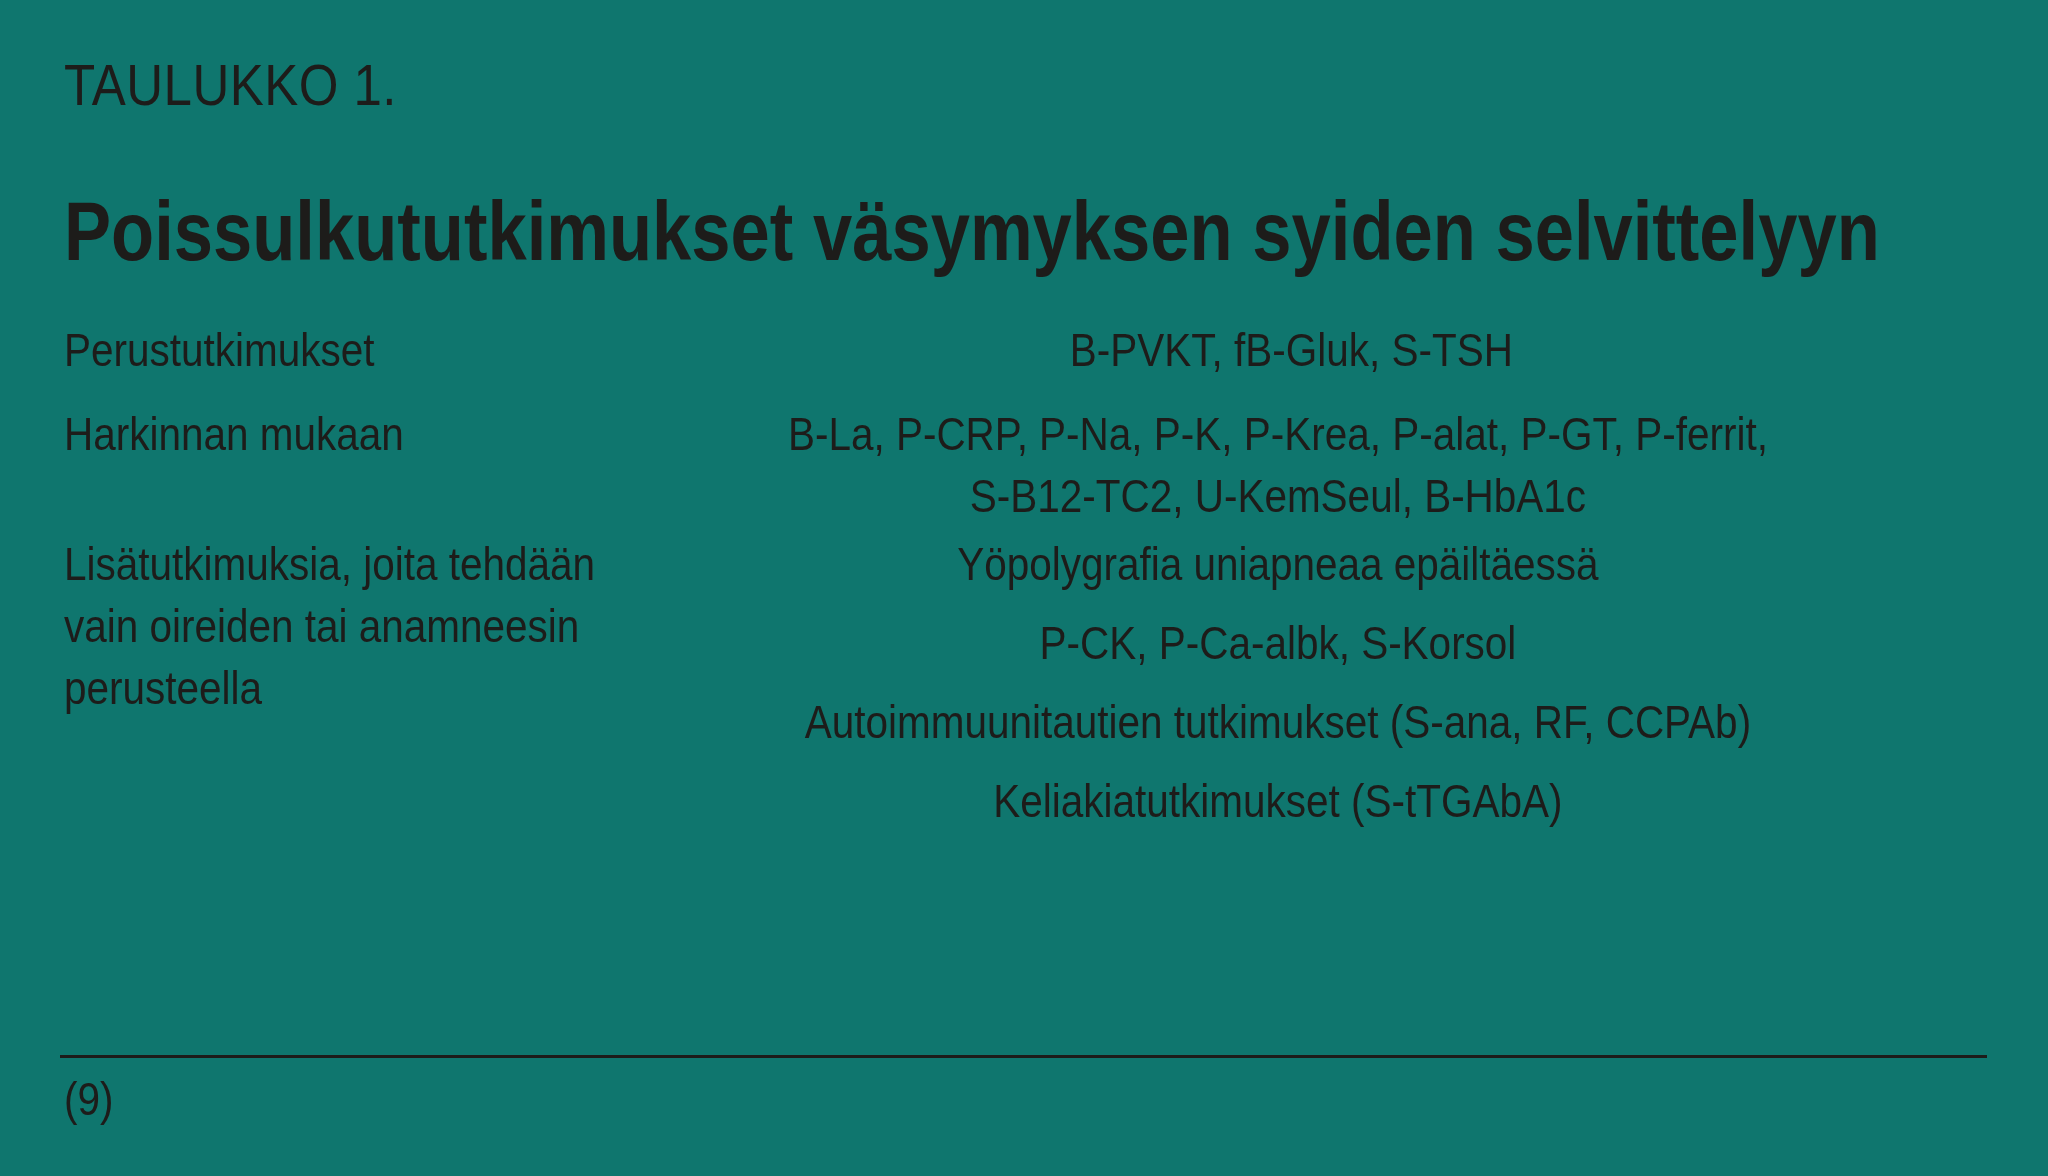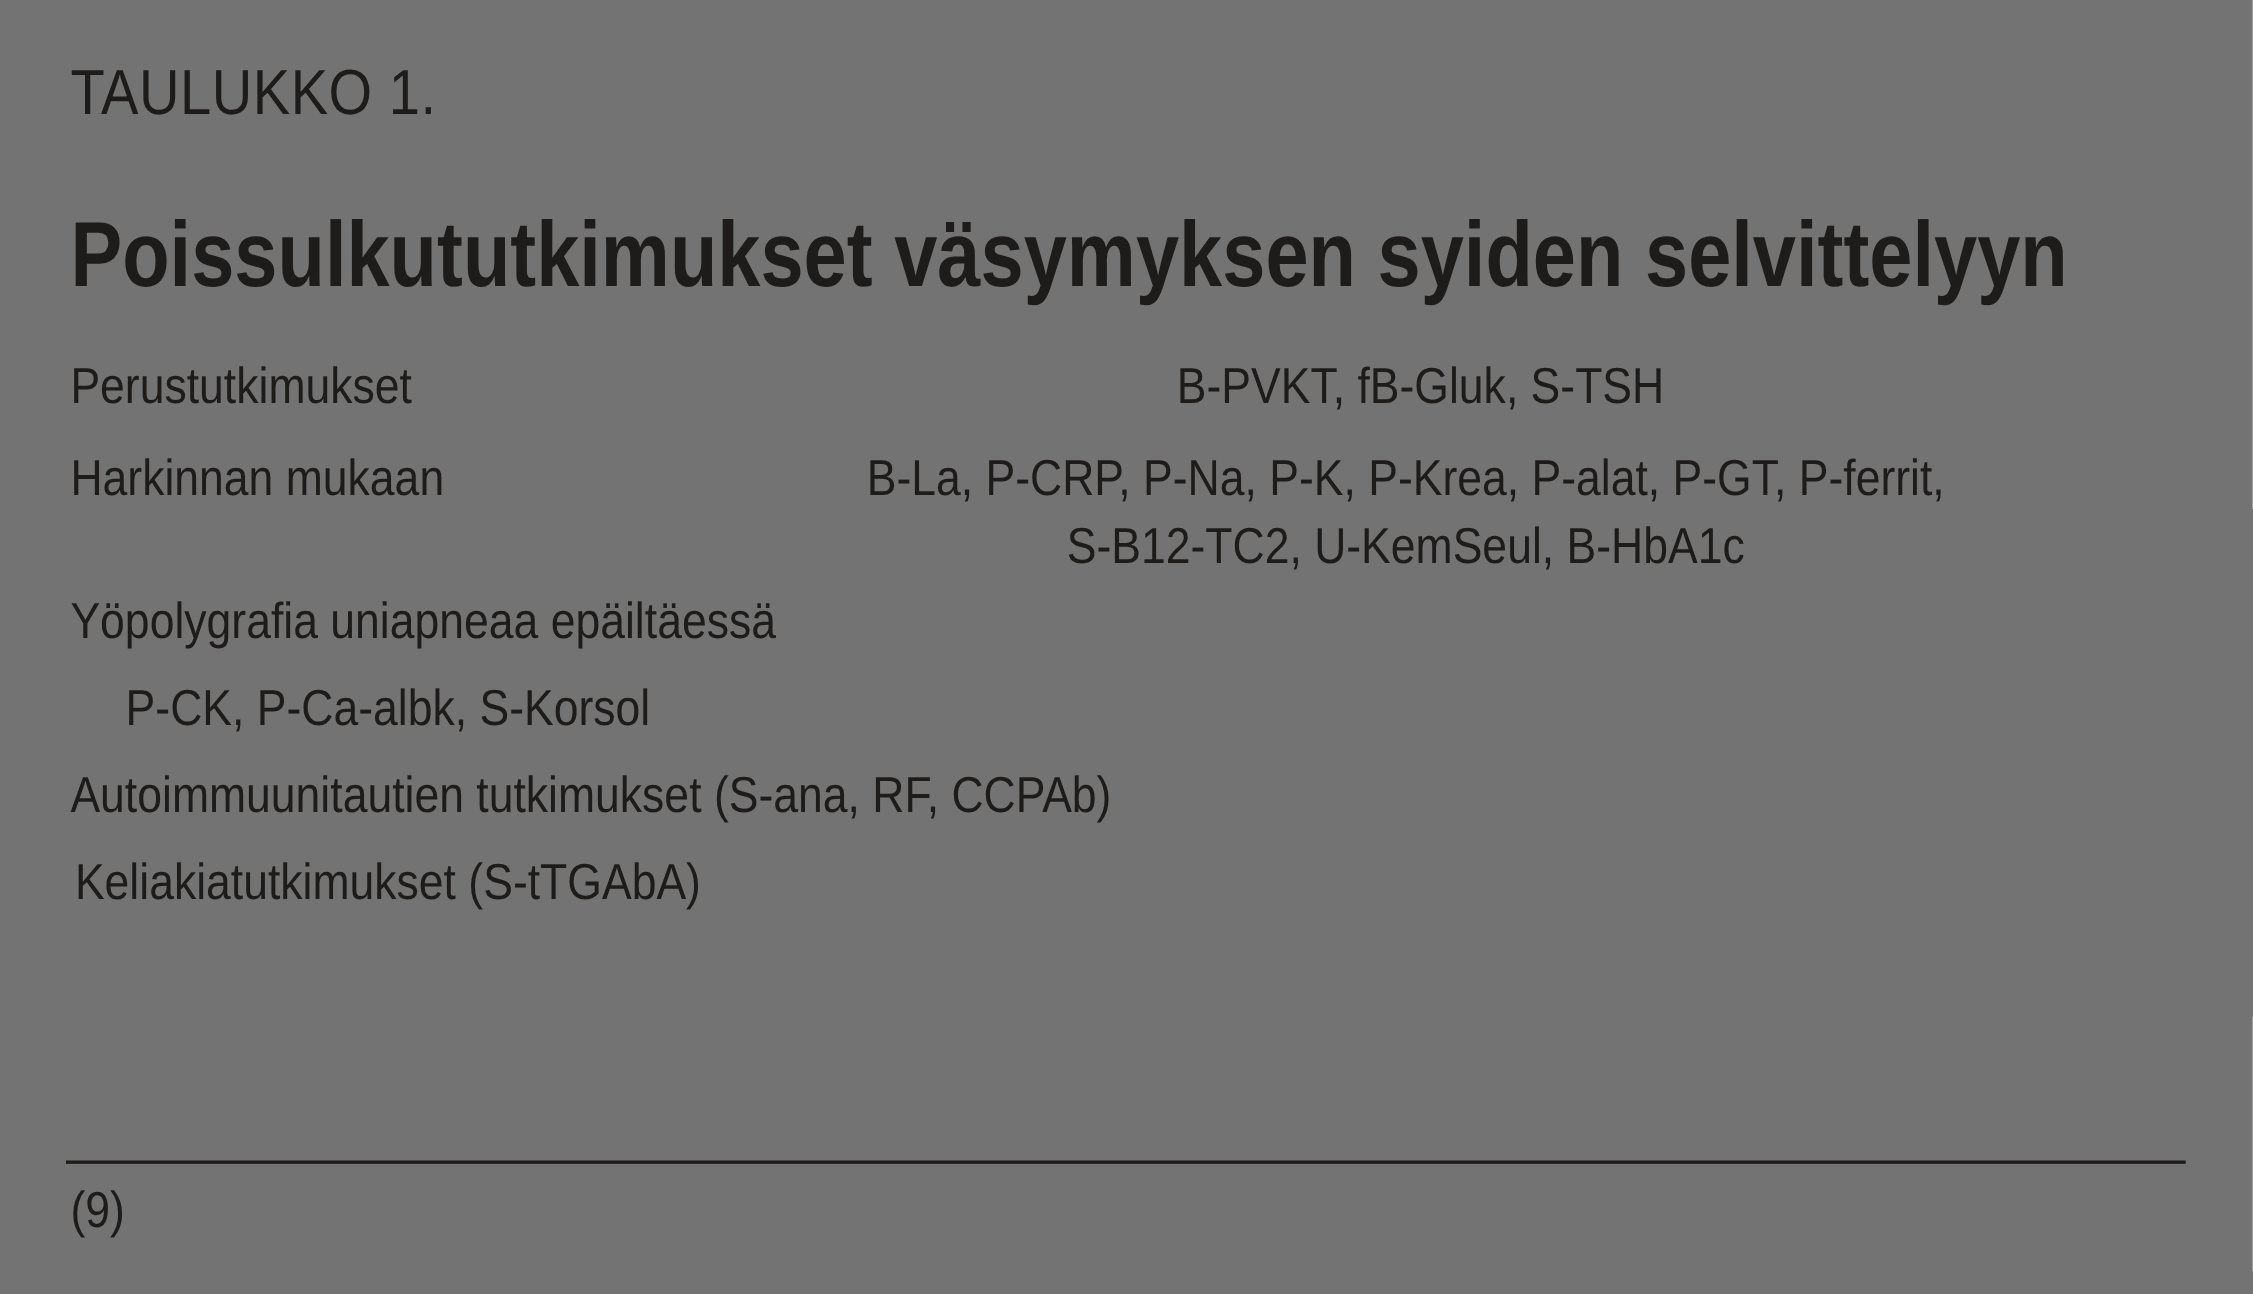--- a/index.html
+++ b/index.html
@@ -1,21 +1,21 @@
 <!DOCTYPE html>
 <html><head>
 <meta charset="utf-8">
 <style>
   * { margin: 0; padding: 0; box-sizing: border-box; }
   html, body { background: #f7f3ee; }
   .page {
     position: relative;
     width: 2048px;
     height: 1176px;
-    background: #737373;
+    background: #0f766e;
     color: #1d1c1a;
     font-family: "Liberation Sans", "DejaVu Sans", sans-serif;
     overflow: hidden;
   }
   .kicker {
     position: absolute;
     left: 64px;
     top: 52px;
     font-size: 58px;
     line-height: 66px;
@@ -108,20 +108,25 @@
       </div>
       <div class="cell-value">
         <div class="item">
           <span class="line">B-La, P-CRP, P-Na, P-K, P-Krea, P-alat, P-GT, P-ferrit,</span>
           <span class="line">S-B12-TC2, U-KemSeul, B-HbA1c</span>
         </div>
       </div>
     </div>
 
     <div class="row">
+      <div class="cell-label">
+        <span class="line">Lisätutkimuksia, joita tehdään</span>
+        <span class="line">vain oireiden tai anamneesin</span>
+        <span class="line">perusteella</span>
+      </div>
       <div class="cell-value">
         <div class="item">
           <span class="line">Yöpolygrafia uniapneaa epäiltäessä</span>
         </div>
         <div class="item">
           <span class="line">P-CK, P-Ca-albk, S-Korsol</span>
         </div>
         <div class="item">
           <span class="line">Autoimmuunitautien tutkimukset (S-ana, RF, CCPAb)</span>
         </div>

